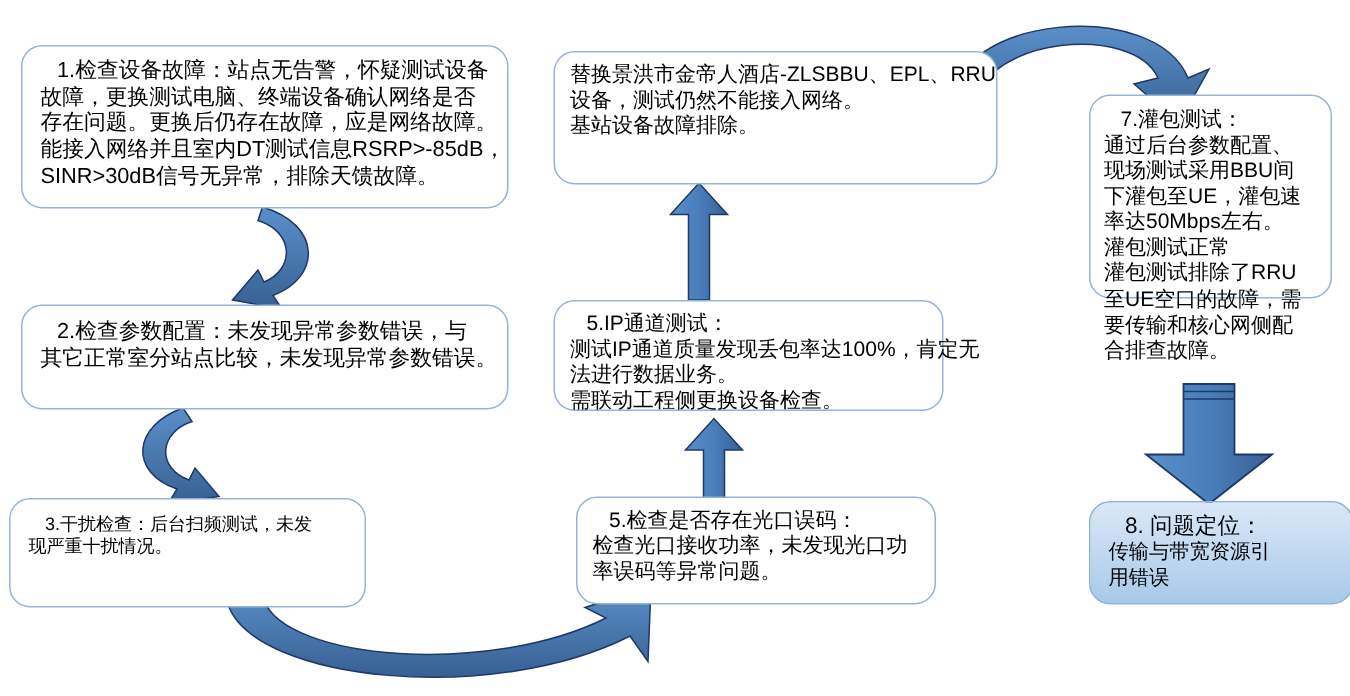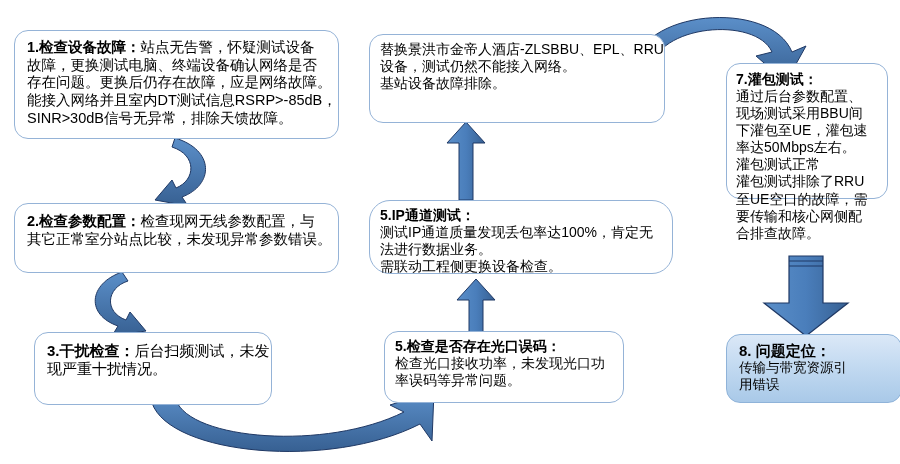--- a/index.html
+++ b/index.html
@@ -37,36 +37,37 @@
     line-height: 1.22;
     letter-spacing: 0px;
   }
   .node .body {
     padding: 7px 9px 6px 9px;
   }
   .node .line {
     white-space: nowrap;
   }
   .hdr {
-    font-weight: bold;
+    font-weight: normal;
+    margin-left: 11px;
   }
   
   #node1 { left: 14px; top: 30px; width: 325px; height: 109px; font-size: 14.5px; }
   #node1 .body { padding: 8px 10px 4px 12px; }
   
   #node2 { left: 14px; top: 203px; width: 325px; height: 70px; font-size: 14.5px; }
   #node2 .body { padding: 9px 10px 4px 12px; }
   
-  #node3 { left: 34px; top: 332px; width: 238px; height: 73px; font-size: 15px; }
+  #node3 { left: 6px; top: 332px; width: 238px; height: 73px; font-size: 12px; }
   #node3 .body { padding: 9px 10px 4px 12px; }
   
   #node4 { left: 384px; top: 331px; width: 240px; height: 72px; font-size: 14px; }
   #node4 .body { padding: 6px 9px 4px 10px; }
   
-  #node5 { left: 369px; top: 200px; width: 304px; height: 74px; font-size: 14px; border-radius: 21px; }
+  #node5 { left: 369px; top: 200px; width: 260px; height: 74px; font-size: 14px; }
   #node5 .body { padding: 6px 9px 4px 10px; }
   
   #node6 { left: 369px; top: 34px; width: 296px; height: 89px; font-size: 14px; }
   #node6 .body { padding: 6px 9px 4px 10px; }
   
   #node7 { left: 726px; top: 63px; width: 162px; height: 136px; font-size: 14px; }
   #node7 .body { padding: 7px 6px 4px 9px; }
   #node7 .line { text-align: left; }
   
   #node8 {
@@ -140,21 +141,21 @@
       <div class="line"><span class="hdr">1.检查设备故障：</span><span>站点无告警，怀疑测试设备</span></div>
       <div class="line">故障，更换测试电脑、终端设备确认网络是否</div>
       <div class="line">存在问题。更换后仍存在故障，应是网络故障。</div>
       <div class="line">能接入网络并且室内DT测试信息RSRP&gt;-85dB，</div>
       <div class="line">SINR&gt;30dB信号无异常，排除天馈故障。</div>
     </div>
   </div>
 
   <div class="node" id="node2">
     <div class="body">
-      <div class="line"><span class="hdr">2.检查参数配置：</span><span>检查现网无线参数配置，与</span></div>
+      <div class="line"><span class="hdr">2.检查参数配置：</span><span>未发现异常参数错误，与</span></div>
       <div class="line">其它正常室分站点比较，未发现异常参数错误。</div>
     </div>
   </div>
 
   <div class="node" id="node3">
     <div class="body">
       <div class="line"><span class="hdr">3.干扰检查：</span><span>后台扫频测试，未发</span></div>
       <div class="line">现严重十扰情况。</div>
     </div>
   </div>

